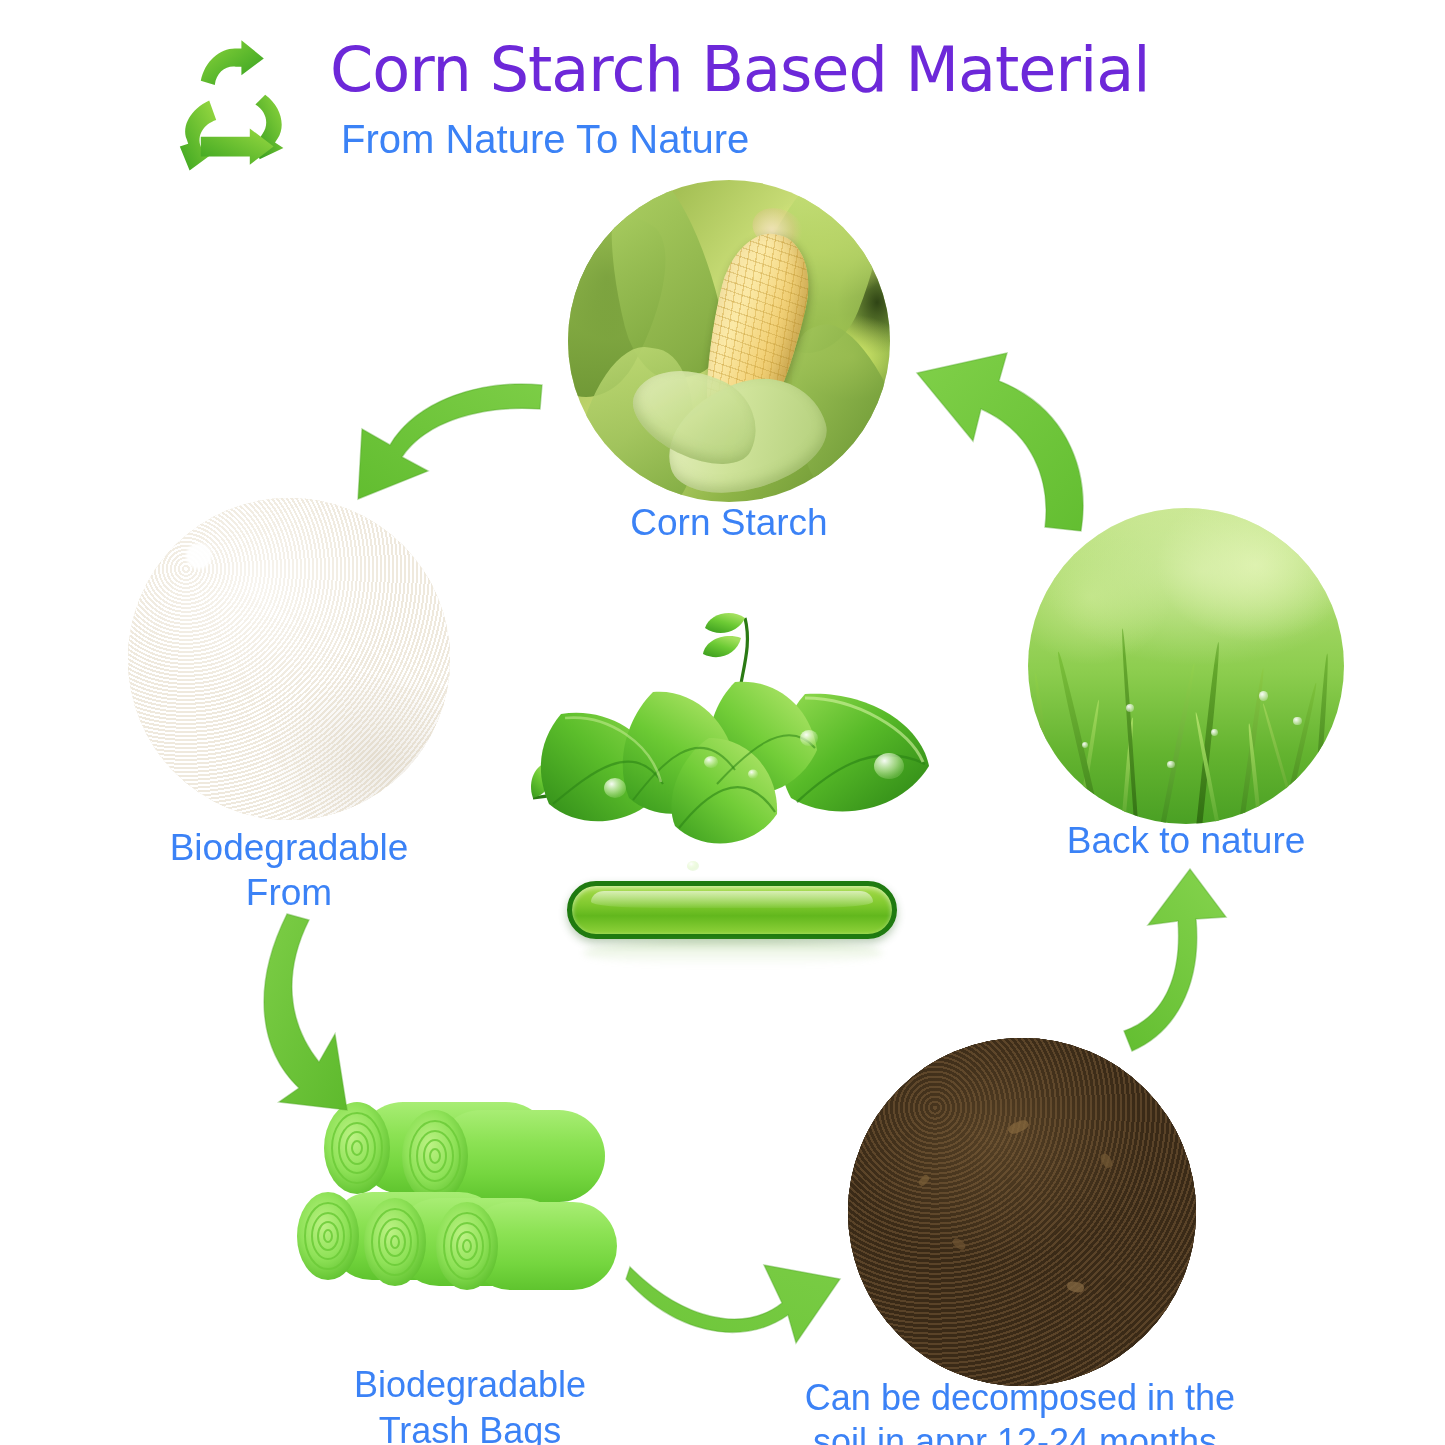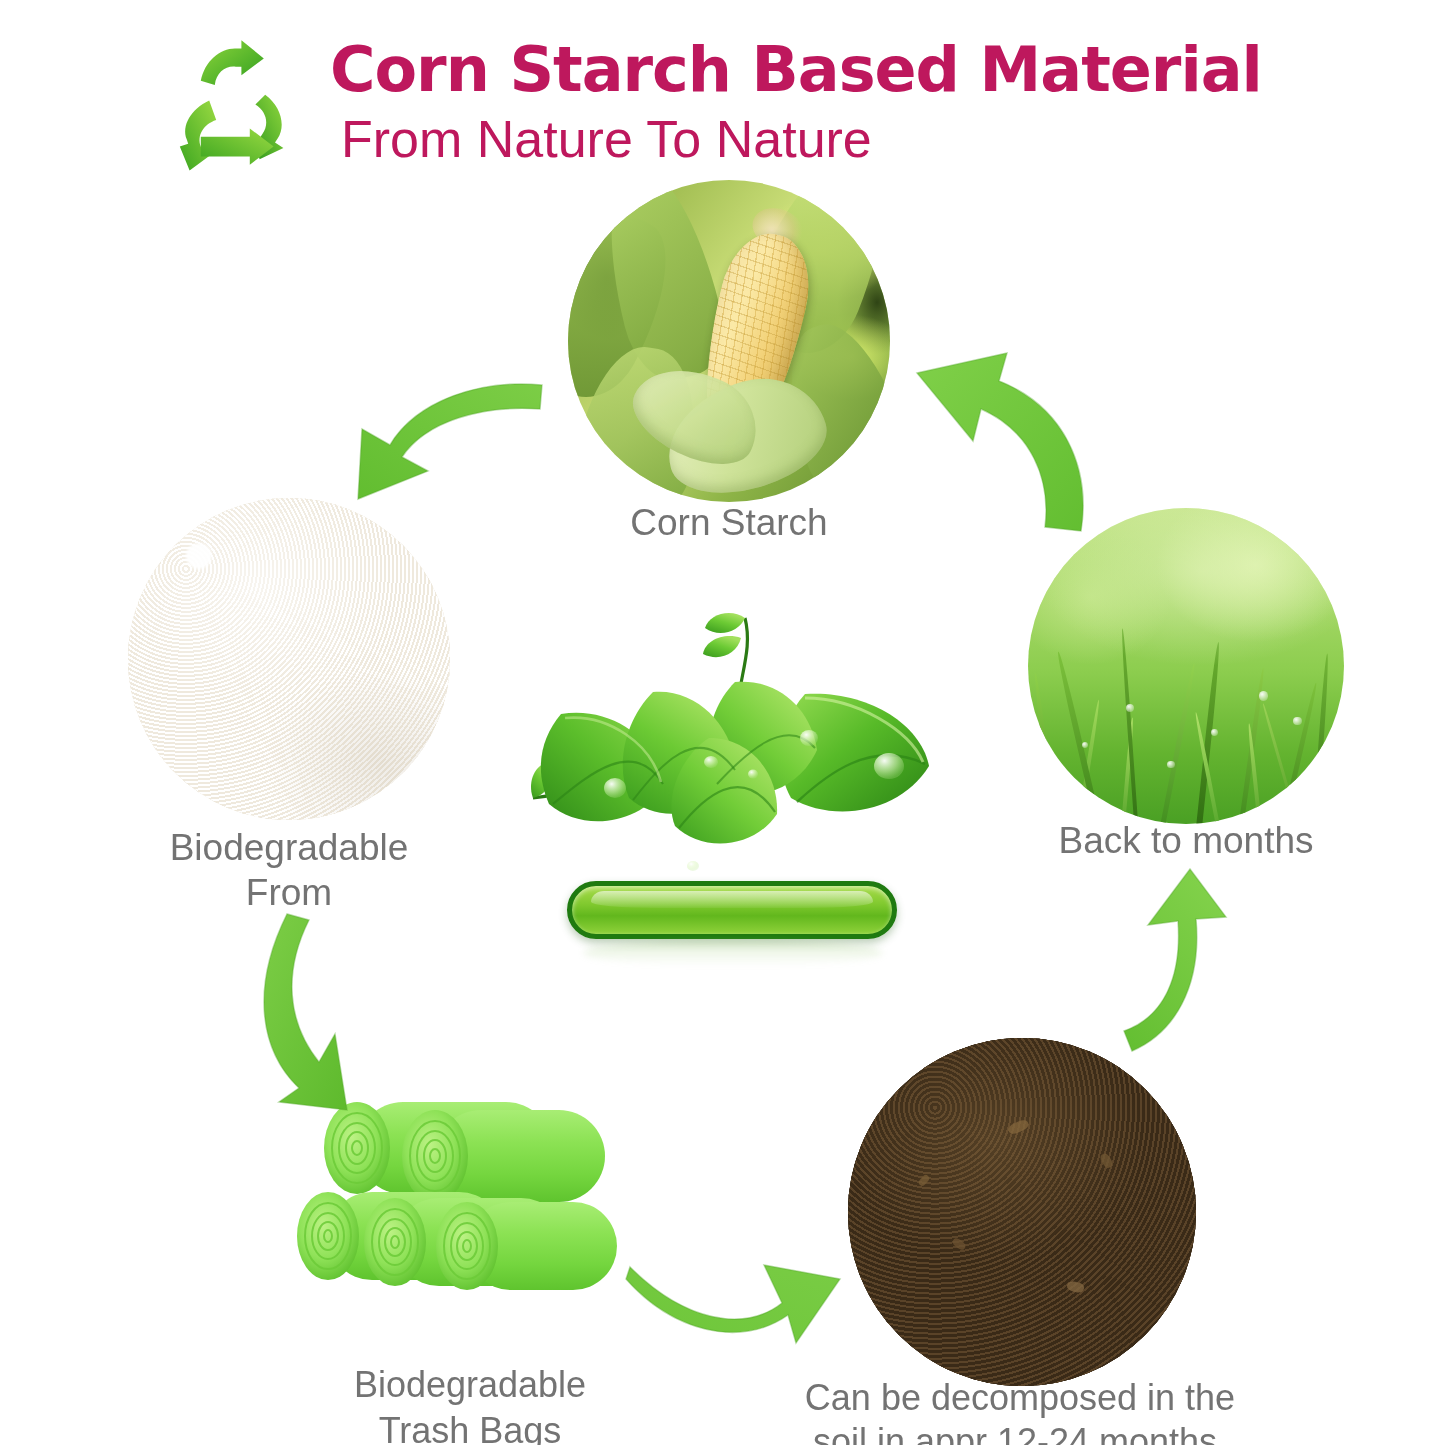--- a/index.html
+++ b/index.html
@@ -5,27 +5,27 @@
   html,body{margin:0;padding:0;background:#ffffff;}
   body{width:1445px;height:1445px;overflow:hidden;font-family:"Liberation Sans",sans-serif;}
   #stage{position:relative;width:1445px;height:1445px;background:#fff;}
 
   
   .header{position:absolute;left:0;top:0;width:1445px;height:180px;}
   .recycle-icon{position:absolute;left:163px;top:36px;width:140px;height:140px;}
   .title{
     position:absolute;left:330px;top:38px;width:1000px;
     font-family:"DejaVu Sans",sans-serif;
-    font-weight:bold;font-size:62px;line-height:64px;
-    color:#be185d;letter-spacing:-1px;white-space:nowrap;
+    font-weight:normal;font-size:62px;line-height:64px;
+    color:#6d28d9;letter-spacing:-1px;white-space:nowrap;
   }
   .subtitle{
     position:absolute;left:341px;top:110px;width:1000px;
     font-family:"Liberation Sans",sans-serif;
-    font-weight:400;font-size:52px;line-height:58px;color:#be185d;
+    font-weight:400;font-size:40px;line-height:58px;color:#3b82f6;
     white-space:nowrap;
   }
 
   
   .circle{position:absolute;border-radius:50%;overflow:hidden;}
 
   #corn-circle{left:568px;top:180px;width:322px;height:322px;}
   #resin-circle{left:128px;top:498px;width:322px;height:322px;}
   #grass-circle{left:1028px;top:508px;width:316px;height:316px;}
   #bags-area{left:295px;top:1080px;width:350px;height:230px;}
@@ -105,21 +105,21 @@
       repeating-radial-gradient(circle at 45% 82%, #55402a 0 1.5px, #2f2210 1.5px 5px),
       repeating-linear-gradient(40deg, rgba(105,80,48,.5) 0 2px, rgba(45,32,17,.85) 2px 6px),
       repeating-linear-gradient(-52deg, rgba(92,70,42,.45) 0 2px, rgba(38,27,14,.8) 2px 7px),
       linear-gradient(160deg,#4b3620 0%,#3b2a16 45%,#2d2010 100%);
   }
   .soil-sheen{position:absolute;inset:0;background:radial-gradient(ellipse 60% 48% at 42% 30%, rgba(150,118,72,.28) 0%, rgba(150,118,72,0) 72%);}
   .soil-bit{position:absolute;border-radius:40%;opacity:.75;}
 
   
   .label{
-    position:absolute;text-align:center;color:#737373;
+    position:absolute;text-align:center;color:#3b82f6;
     font-family:"Liberation Sans",sans-serif;font-weight:400;
     font-size:37px;line-height:45px;
   }
   #label-corn{left:529px;top:500px;width:400px;}
   #label-resin{left:89px;top:825px;width:400px;}
   #label-grass{left:986px;top:818px;width:400px;}
   #label-bags{left:270px;top:1362px;width:400px;font-size:36px;line-height:46px;}
   #label-soil{left:770px;top:1376px;width:500px;font-size:36px;line-height:44px;}
 
   
@@ -230,21 +230,21 @@
     <div class="blade" style="left:86%;width:1.1%;height:44%;transform:rotate(-16deg);background:linear-gradient(0deg,#48971f,#9bd255);"></div>
     <div class="blade" style="left:90%;width:1.7%;height:58%;transform:rotate(4deg);background:linear-gradient(0deg,#2e7113,#73b636);"></div>
     <div class="dew" style="left:31%;top:62%;width:2.6%;height:2.6%;"></div>
     <div class="dew" style="left:58%;top:70%;width:2.2%;height:2.2%;"></div>
     <div class="dew" style="left:73%;top:58%;width:3%;height:3%;"></div>
     <div class="dew" style="left:44%;top:80%;width:2.4%;height:2.4%;"></div>
     <div class="dew" style="left:17%;top:74%;width:2%;height:2%;"></div>
     <div class="dew" style="left:84%;top:66%;width:2.8%;height:2.8%;"></div>
     <div class="grass-blur"></div>
   </div>
-  <div class="label" id="label-grass">Back to months</div>
+  <div class="label" id="label-grass">Back to nature</div>
 
   <div id="bags-area" style="position:absolute;">
     <svg viewBox="0 0 350 230" width="350" height="230">
       <defs>
         <linearGradient id="bagBody" x1="0" y1="0" x2="0" y2="1">
           <stop offset="0%" stop-color="#a8ed74"></stop>
             <stop offset="35%" stop-color="#8ce254"></stop>
           <stop offset="70%" stop-color="#75d63f"></stop>
             <stop offset="100%" stop-color="#5fc42e"></stop>
         </linearGradient>

